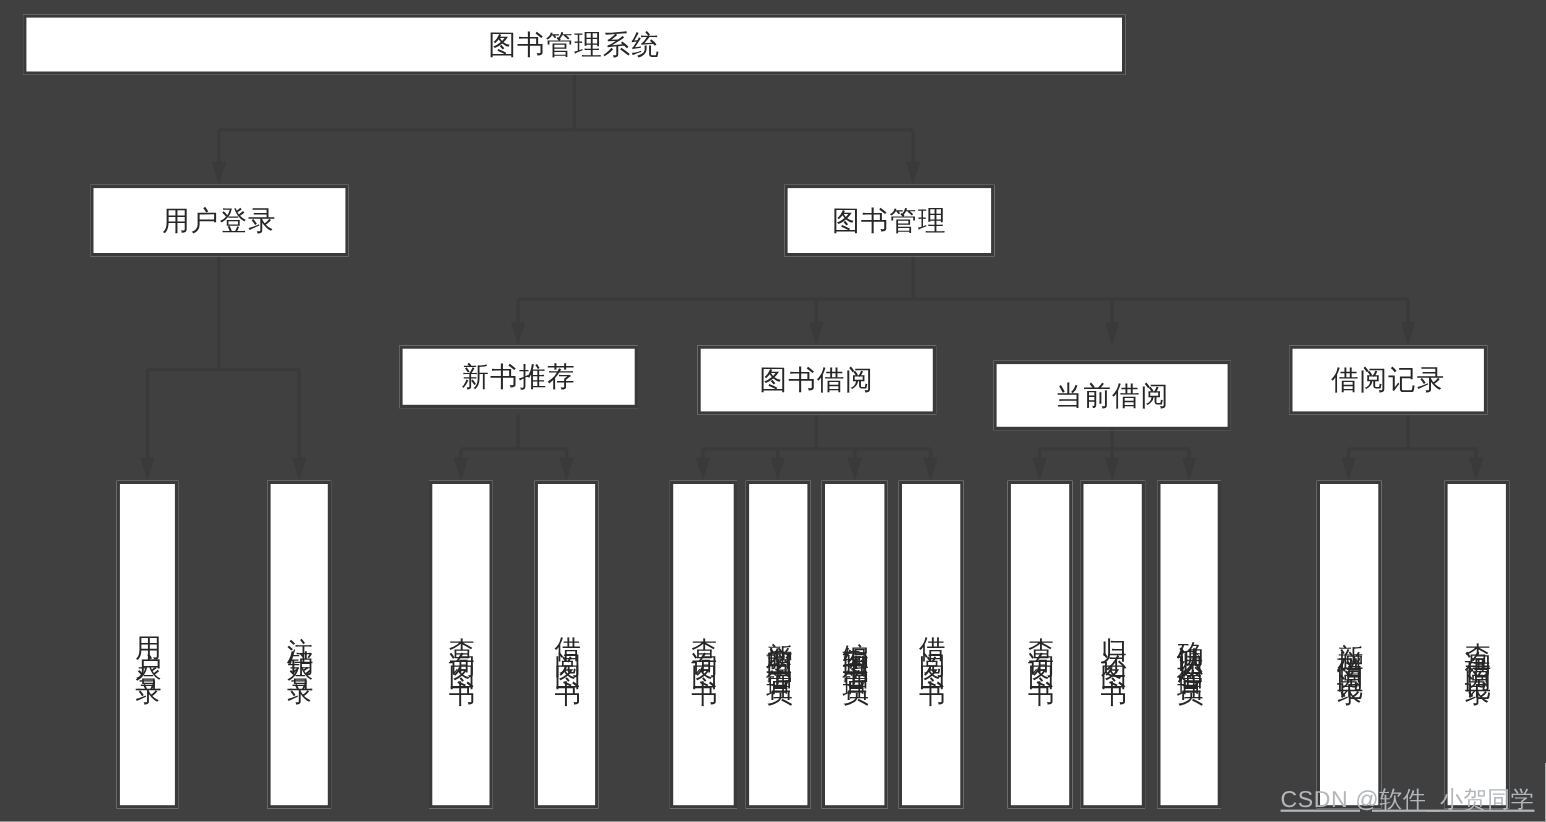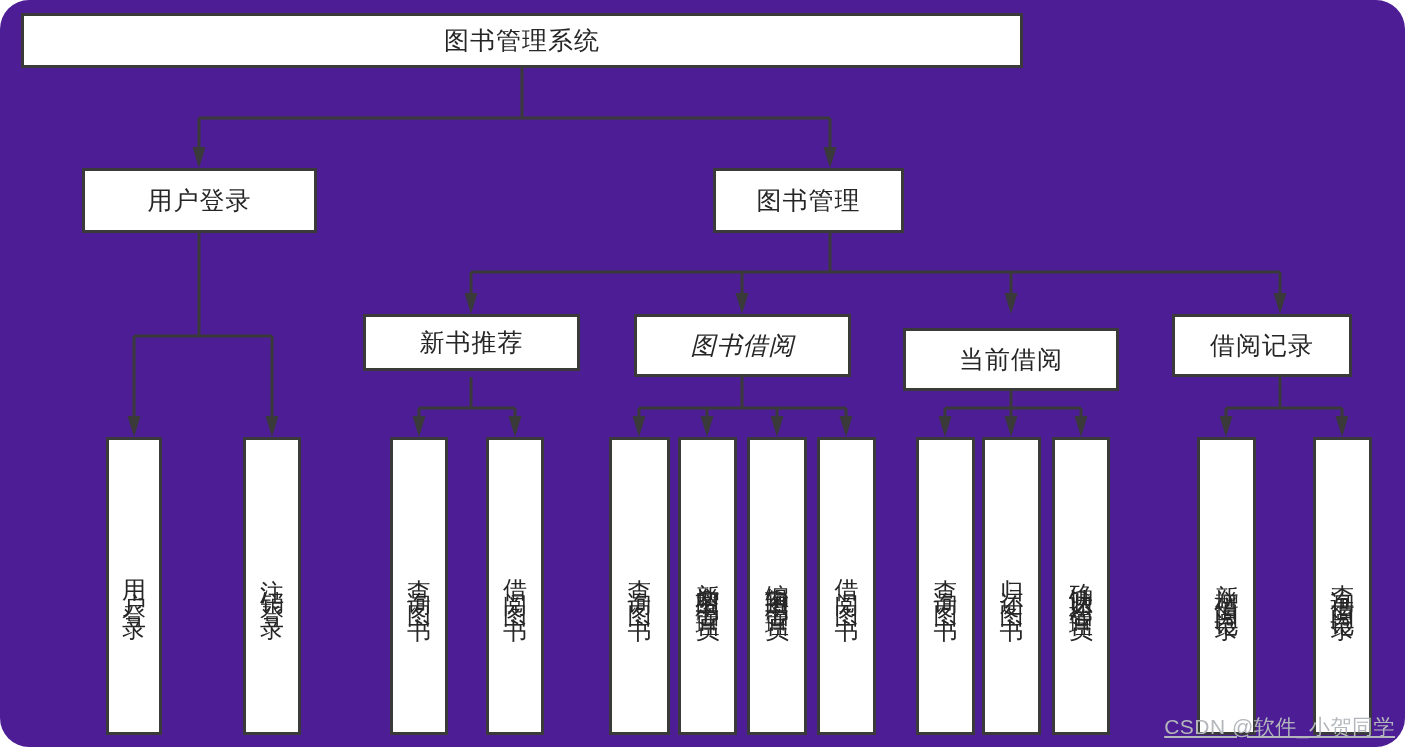--- a/index.html
+++ b/index.html
@@ -1,18 +1,18 @@
 <!DOCTYPE html>
 <html><head>
 <meta charset="utf-8">
 <style>
   html,body{margin:0;padding:0;background:#fff;}
   .canvas{
-    position:relative;width:1405px;height:747px;background:#4c1d95;overflow:hidden;
-    font-family:"Liberation Sans","DejaVu Sans",sans-serif;color:#262626;border-radius:29px;
+    position:relative;width:1405px;height:747px;background:#404040;overflow:hidden;
+    font-family:"Liberation Sans","DejaVu Sans",sans-serif;color:#262626;
   }
   #connectors{position:absolute;left:0;top:0;z-index:1;}
   .box{
     position:absolute;z-index:2;box-sizing:border-box;
     border:3px solid #3a3a3a;background:#ffffff;
     display:flex;align-items:center;justify-content:center;
   }
   .hlabel{
     font-size:25px;letter-spacing:1px;color:#262626;white-space:nowrap;
   }
@@ -60,21 +60,21 @@
   <div class="box" style="left:82px;top:168px;width:235px;height:65px;">
     <span class="hlabel">用户登录</span>
   </div>
   <div class="box" style="left:713px;top:168px;width:191px;height:65px;">
     <span class="hlabel">图书管理</span>
   </div>
 
   <div class="box" style="left:363px;top:314px;width:217px;height:57px;">
     <span class="hlabel">新书推荐</span>
   </div>
-  <div class="box" style="left:634px;top:314px;width:217px;height:63px;font-style:italic;">
+  <div class="box" style="left:634px;top:314px;width:217px;height:63px;">
     <span class="hlabel">图书借阅</span>
   </div>
   <div class="box" style="left:903px;top:328px;width:216px;height:63px;">
     <span class="hlabel">当前借阅</span>
   </div>
   <div class="box" style="left:1172px;top:314px;width:180px;height:63px;">
     <span class="hlabel">借阅记录</span>
   </div>
 
   <div class="box" style="left:106px;top:437px;width:56px;height:298px;">

